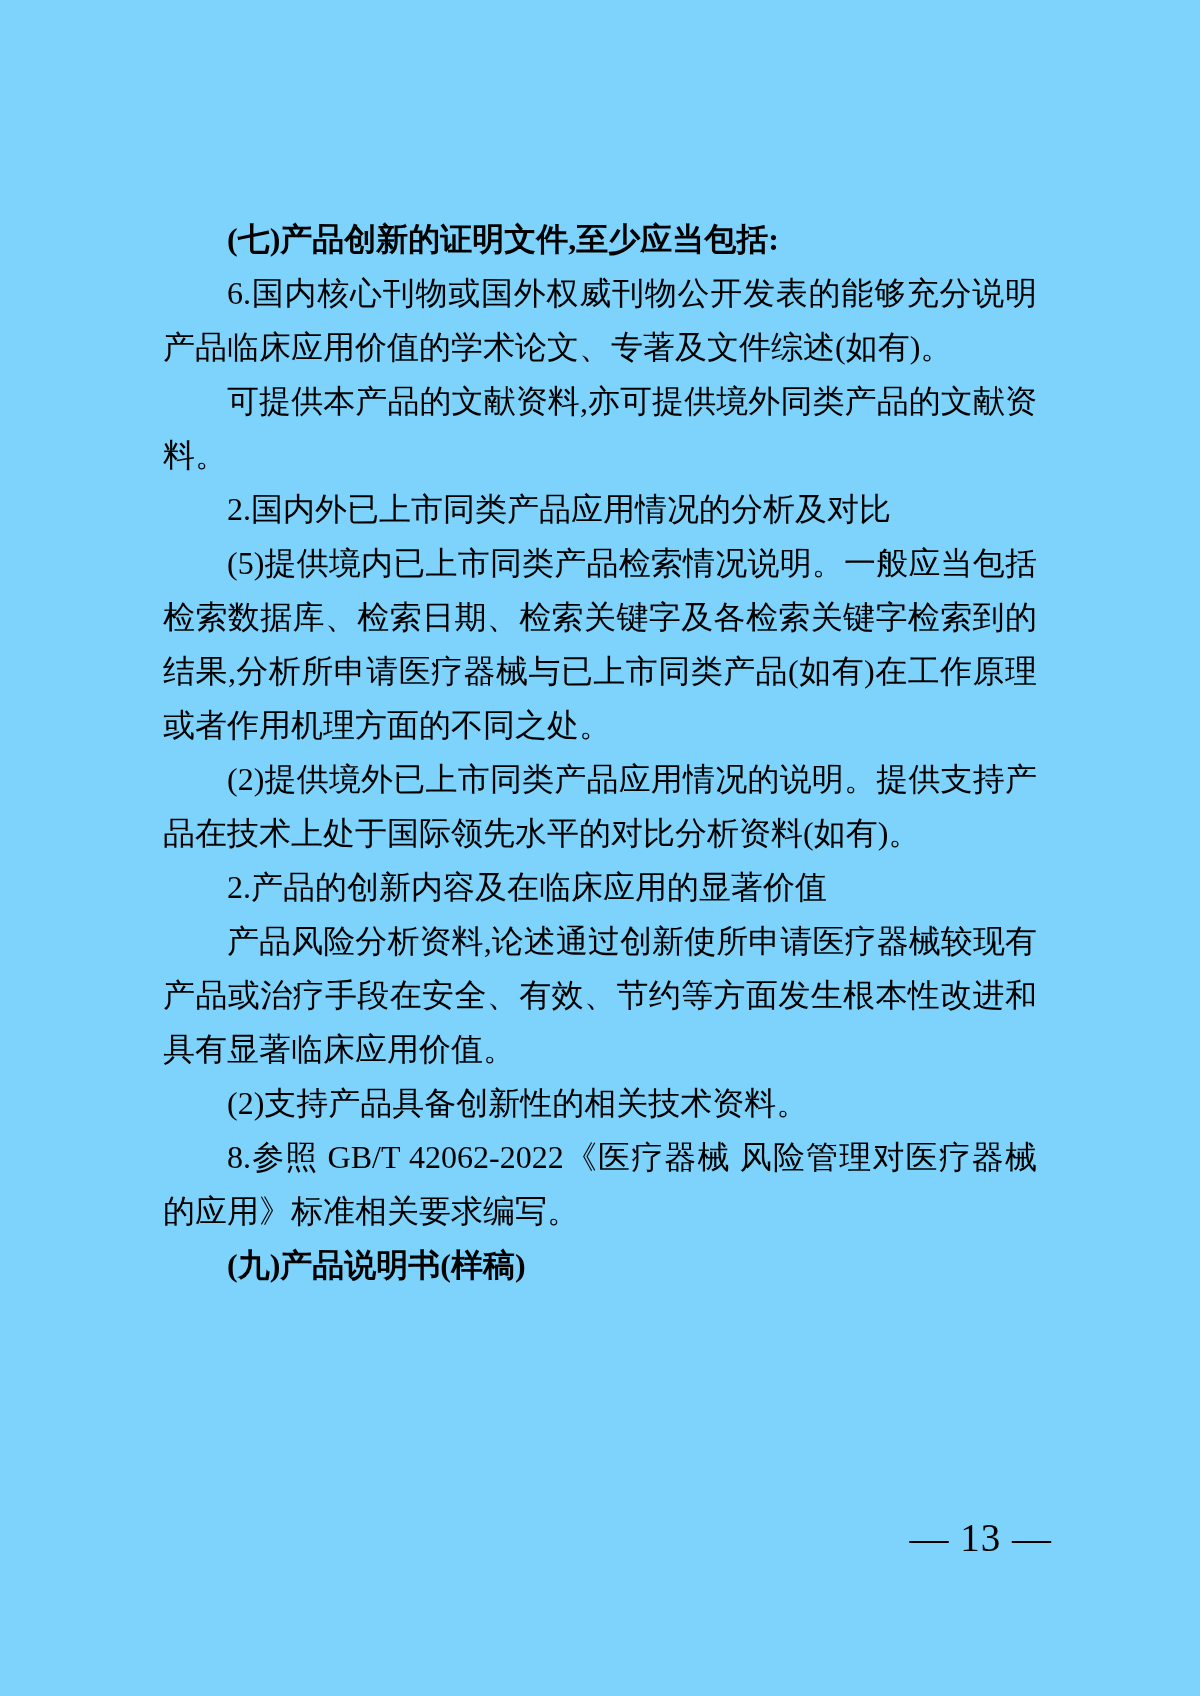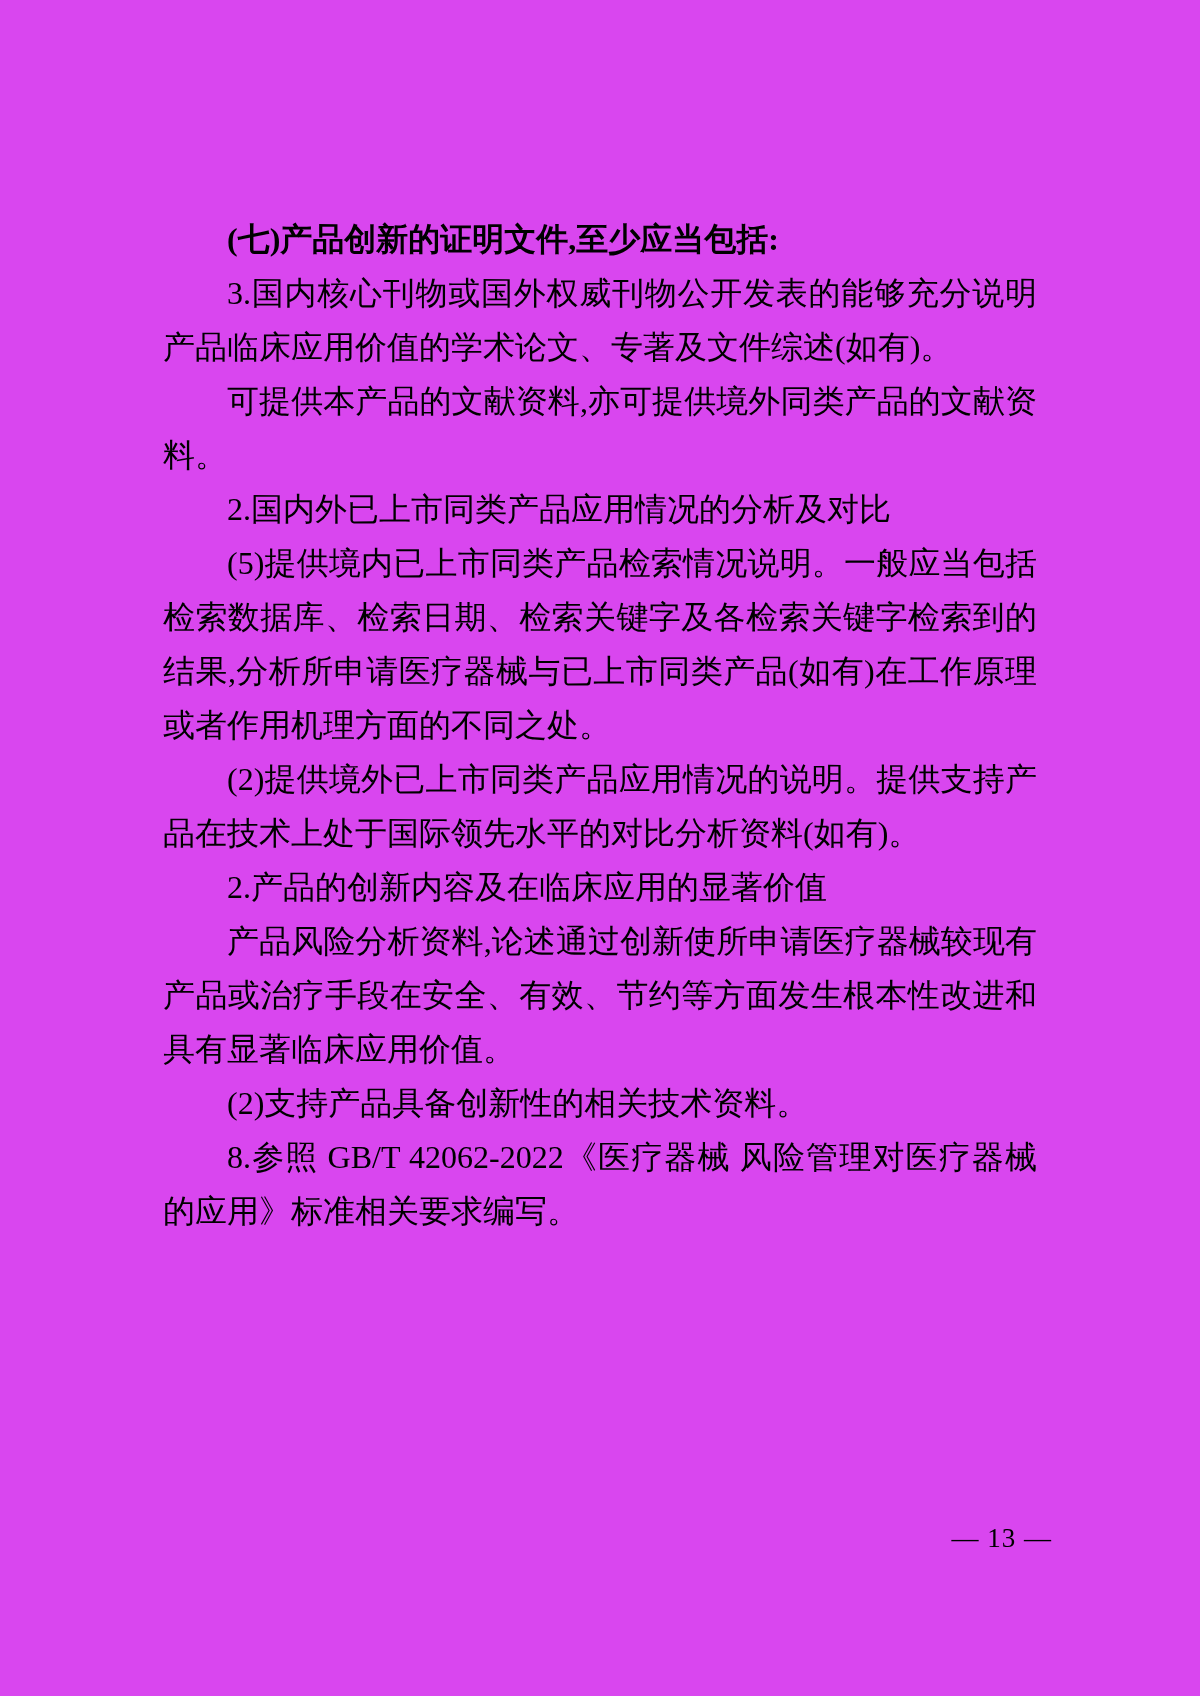--- a/index.html
+++ b/index.html
@@ -4,21 +4,21 @@
 <style>
   html, body {
     margin: 0;
     padding: 0;
     background: #ffffff;
   }
   .page {
     position: relative;
     width: 1200px;
     height: 1696px;
-    background: #d946ef;
+    background: #7dd3fc;
     overflow: hidden;
     font-family: "Liberation Serif", "DejaVu Serif", serif;
     color: #000000;
   }
   .content {
     position: absolute;
     left: 163px;
     top: 212px;
     width: 874px;
     font-size: 32px;
@@ -32,37 +32,38 @@
     text-indent: 2em;
     word-break: break-all;
   }
   .content p.heading {
     font-weight: bold;
   }
   .page-number {
     position: absolute;
     top: 1521px;
     right: 148px;
-    font-size: 27px;
+    font-size: 39px;
     line-height: 34px;
     letter-spacing: 1px;
     color: #000000;
     margin-left: 32px;
   }
 </style>
 </head>
 <body>
 
 <div class="page">
   <main class="content">
       <p class="heading">(七)产品创新的证明文件,至少应当包括:</p>
-      <p class="body">3.国内核心刊物或国外权威刊物公开发表的能够充分说明产品临床应用价值的学术论文、专著及文件综述(如有)。</p>
+      <p class="body">6.国内核心刊物或国外权威刊物公开发表的能够充分说明产品临床应用价值的学术论文、专著及文件综述(如有)。</p>
       <p class="body">可提供本产品的文献资料,亦可提供境外同类产品的文献资料。</p>
       <p class="body">2.国内外已上市同类产品应用情况的分析及对比</p>
       <p class="body">(5)提供境内已上市同类产品检索情况说明。一般应当包括检索数据库、检索日期、检索关键字及各检索关键字检索到的结果,分析所申请医疗器械与已上市同类产品(如有)在工作原理或者作用机理方面的不同之处。</p>
       <p class="body">(2)提供境外已上市同类产品应用情况的说明。提供支持产品在技术上处于国际领先水平的对比分析资料(如有)。</p>
       <p class="body">2.产品的创新内容及在临床应用的显著价值</p>
       <p class="body">产品风险分析资料,论述通过创新使所申请医疗器械较现有产品或治疗手段在安全、有效、节约等方面发生根本性改进和具有显著临床应用价值。</p>
       <p class="body">(2)支持产品具备创新性的相关技术资料。</p>
       <p class="body">8.参照 GB/T 42062-2022《医疗器械 风险管理对医疗器械的应用》标准相关要求编写。</p>
+      <p class="heading">(九)产品说明书(样稿)</p>
     </main>
   <div class="page-number">— 13 —</div>
 </div>
 
 </body></html>

